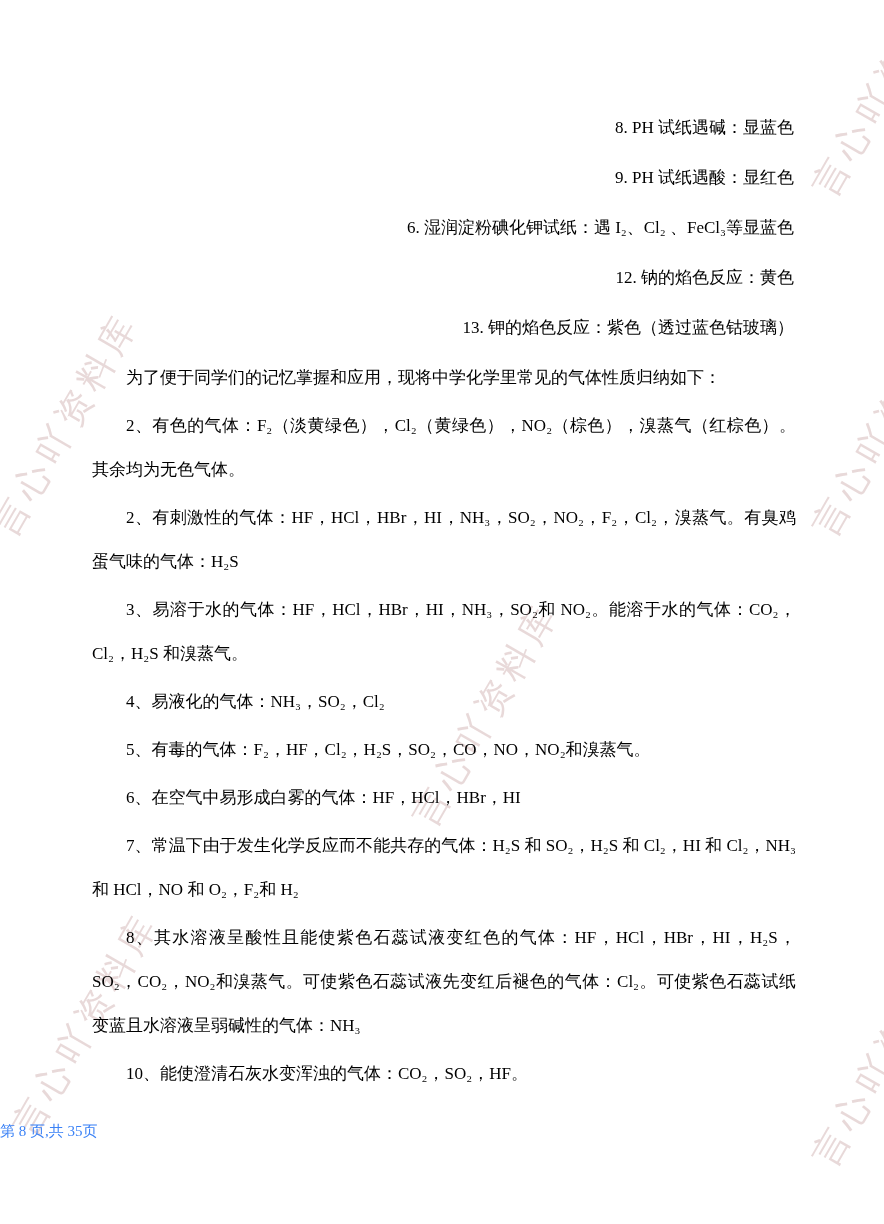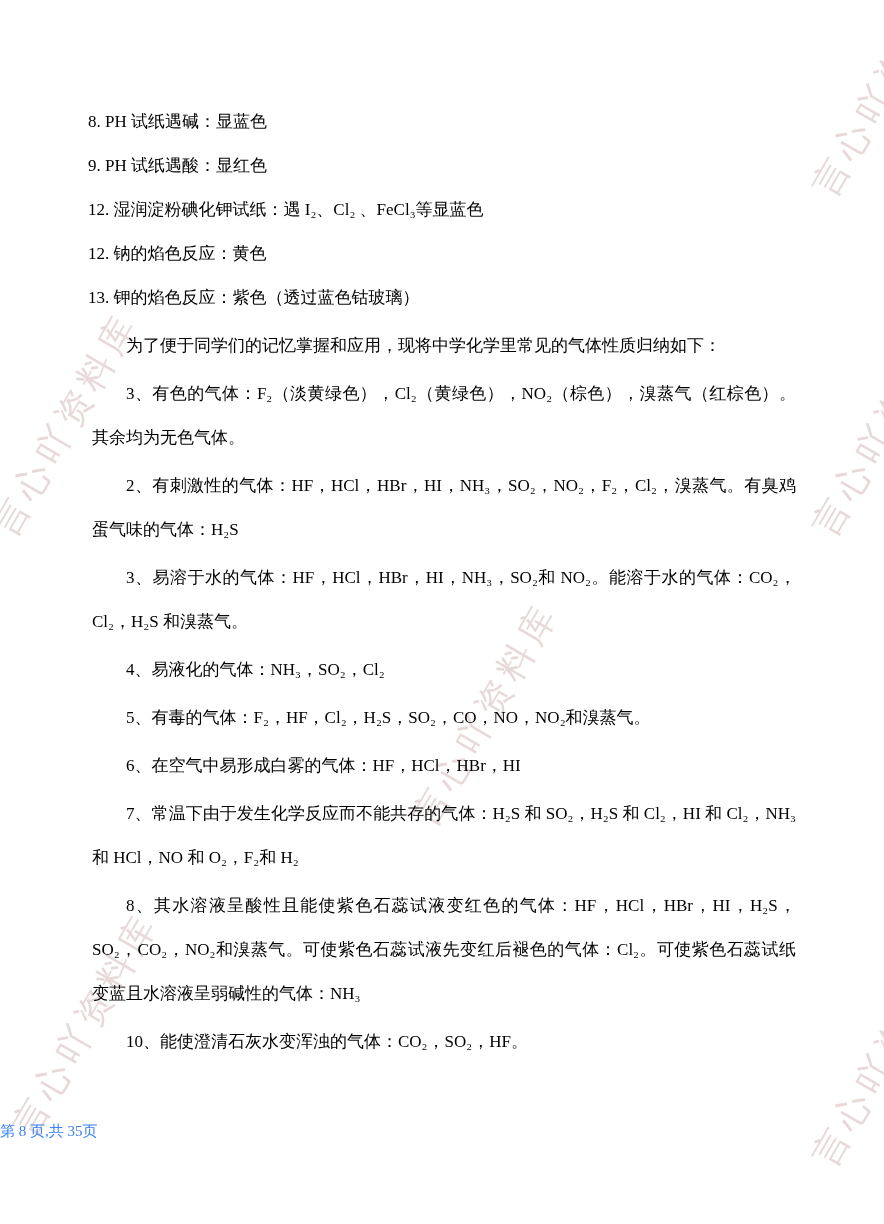--- a/index.html
+++ b/index.html
@@ -39,22 +39,22 @@
   }
   .content {
     position: relative;
     z-index: 1;
     padding: 100px 84px 0 88px;
     font-size: 17px;
     line-height: 44px;
     text-align: justify;
   }
   .list-item {
-    margin: 0;
-    text-align: left;
+    margin: 6px;
+    text-align: right;
   }
   .para {
     margin: 4px;
     text-indent: 2em;
   }
   .footer {
     position: absolute;
     z-index: 1;
     left: 0;
     right: 0;
@@ -73,26 +73,26 @@
     <span class="watermark" style="left:-60px; top:400px;">言心吖资料库</span>
     <span class="watermark" style="left:760px; top:400px;">言心吖资料库</span>
     <span class="watermark" style="left:360px; top:690px;">言心吖资料库</span>
     <span class="watermark" style="left:-40px; top:1000px;">言心吖资料库</span>
     <span class="watermark" style="left:760px; top:1030px;">言心吖资料库</span>
   </div>
 
   <div class="content">
     <div class="list-item">8.  PH 试纸遇碱：显蓝色</div>
     <div class="list-item">9.  PH 试纸遇酸：显红色</div>
-    <div class="list-item">12.  湿润淀粉碘化钾试纸：遇 I₂、Cl₂ 、FeCl₃等显蓝色</div>
+    <div class="list-item">6.  湿润淀粉碘化钾试纸：遇 I₂、Cl₂ 、FeCl₃等显蓝色</div>
     <div class="list-item">12.  钠的焰色反应：黄色</div>
     <div class="list-item">13.  钾的焰色反应：紫色（透过蓝色钴玻璃）</div>
 
     <p class="para">为了便于同学们的记忆掌握和应用，现将中学化学里常见的气体性质归纳如下：</p>
-    <p class="para">3、有色的气体：F₂（淡黄绿色），Cl₂（黄绿色），NO₂（棕色），溴蒸气（红棕色）。其余均为无色气体。</p>
+    <p class="para">2、有色的气体：F₂（淡黄绿色），Cl₂（黄绿色），NO₂（棕色），溴蒸气（红棕色）。其余均为无色气体。</p>
     <p class="para">2、有刺激性的气体：HF，HCl，HBr，HI，NH₃，SO₂，NO₂，F₂，Cl₂，溴蒸气。有臭鸡蛋气味的气体：H₂S</p>
     <p class="para">3、易溶于水的气体：HF，HCl，HBr，HI，NH₃，SO₂和 NO₂。能溶于水的气体：CO₂，Cl₂，H₂S 和溴蒸气。</p>
     <p class="para">4、易液化的气体：NH₃，SO₂，Cl₂</p>
     <p class="para">5、有毒的气体：F₂，HF，Cl₂，H₂S，SO₂，CO，NO，NO₂和溴蒸气。</p>
     <p class="para">6、在空气中易形成白雾的气体：HF，HCl，HBr，HI</p>
     <p class="para">7、常温下由于发生化学反应而不能共存的气体：H₂S 和 SO₂，H₂S 和 Cl₂，HI 和 Cl₂，NH₃ 和 HCl，NO 和 O₂，F₂和 H₂</p>
     <p class="para">8、其水溶液呈酸性且能使紫色石蕊试液变红色的气体：HF，HCl，HBr，HI，H₂S，SO₂，CO₂，NO₂和溴蒸气。可使紫色石蕊试液先变红后褪色的气体：Cl₂。可使紫色石蕊试纸变蓝且水溶液呈弱碱性的气体：NH₃</p>
     <p class="para">10、能使澄清石灰水变浑浊的气体：CO₂，SO₂，HF。</p>
   </div>
 

